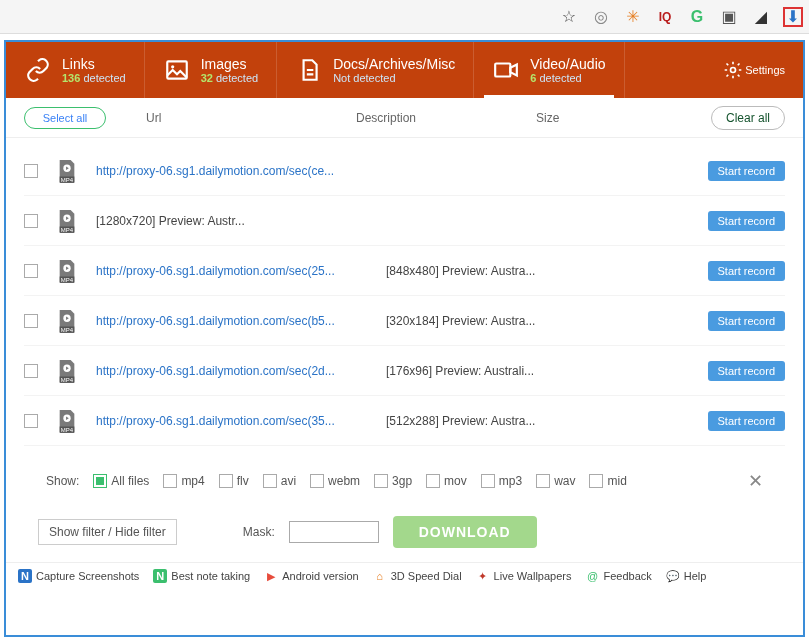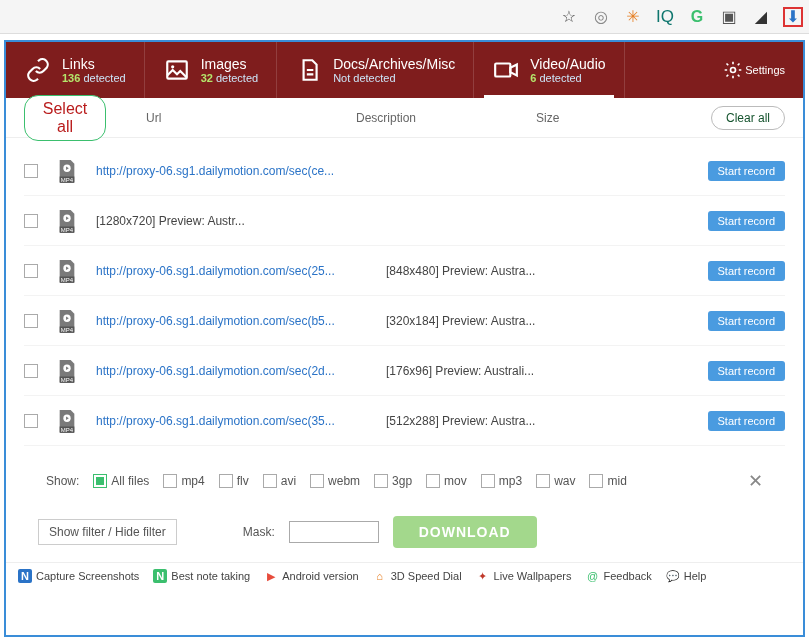--- a/index.html
+++ b/index.html
@@ -6,34 +6,34 @@
 body { width: 809px; height: 641px; background: #fff; position: relative; }
 
 .browser-bar { height: 34px; background: #f5f5f5; border-bottom: 1px solid #ddd; display: flex; justify-content: flex-end; align-items: center; padding: 0 6px; gap: 12px; }
 .browser-bar .icon-slot { width: 20px; height: 20px; display: flex; align-items: center; justify-content: center; font-size: 16px; color: #555; }
 .browser-bar .star { color: #444; }
 .browser-bar .highlighted { border: 2px solid #d33; padding: 2px; }
 
 .app-window { position: absolute; top: 40px; left: 4px; right: 4px; bottom: 4px; border: 2px solid #3a8dd8; background: #fff; }
 
 
-.header { background: #7f1d1d; display: flex; align-items: stretch; height: 56px; }
+.header { background: #c2410c; display: flex; align-items: stretch; height: 56px; }
 .header-tab { display: flex; align-items: center; padding: 0 18px; color: #fff; gap: 10px; border-right: 1px solid rgba(255,255,255,0.15); cursor: pointer; position: relative; }
 .header-tab .tab-icon { width: 28px; height: 28px; display: flex; align-items: center; justify-content: center; }
 .header-tab .tab-icon svg { width: 26px; height: 26px; stroke: #fff; fill: none; stroke-width: 2; }
 .header-tab .tab-text .title { font-size: 14px; }
 .header-tab .tab-text .sub { font-size: 11px; color: #cde6f9; }
 .header-tab .tab-text .count { color: #b5e56b; font-weight: bold; }
 .header-tab.active::after { content: ""; position: absolute; bottom: 0; left: 10px; right: 10px; height: 3px; background: #fff; }
 .header-settings { margin-left: auto; display: flex; flex-direction: row; align-items: center; justify-content: center; padding: 0 18px; color: #fff; font-size: 11px; gap: 2px; cursor: pointer; }
 .header-settings svg { width: 20px; height: 20px; fill: none; stroke: #fff; stroke-width: 2; }
 
 
 .cols { display: flex; align-items: center; height: 40px; padding: 0 18px; border-bottom: 1px solid #eee; font-size: 12px; color: #666; }
-.select-all-btn { border: 1px solid #3bbf6e; border-radius: 14px; color: #b91c1c; padding: 4px 14px; font-size: 16px; background: #fff; cursor: pointer; margin-right: 40px; width: 82px; text-align: center; }
+.select-all-btn { border: 1px solid #3bbf6e; border-radius: 14px; color: #3b82f6; padding: 4px 14px; font-size: 11px; background: #fff; cursor: pointer; margin-right: 40px; width: 82px; text-align: center; }
 .col-url { flex: 0 0 210px; }
 .col-desc { flex: 0 0 180px; }
 .col-size { flex: 0 0 120px; }
 .clear-all-btn { margin-left: auto; border: 1px solid #bbb; border-radius: 14px; color: #14532d; padding: 4px 14px; font-size: 12px; background: #fff; cursor: pointer; }
 
 
 .rows { padding: 8px 18px 0; }
 .row { display: flex; align-items: center; height: 50px; border-bottom: 1px solid #f3f3f3; font-size: 12px; }
 .row .cb { width: 14px; height: 14px; border: 1px solid #aaa; margin-right: 18px; cursor: pointer; }
 .row .fileicon { width: 22px; height: 24px; margin-right: 18px; position: relative; }
@@ -63,21 +63,21 @@
 .bottom-links .blink { display: flex; align-items: center; gap: 4px; cursor: pointer; }
 .bottom-links .ico { width: 14px; height: 14px; display: inline-flex; align-items: center; justify-content: center; font-size: 11px; }
 </style>
 </head>
 <body>
 
 <div class="browser-bar">
   <span class="icon-slot star">☆</span>
   <span class="icon-slot" style="color:#888">◎</span>
   <span class="icon-slot" style="color:#e67e22">✳</span>
-  <span class="icon-slot" style="color:#0f766e;font-weight:normal;font-size:17px">IQ</span>
+  <span class="icon-slot" style="color:#b91c1c;font-weight:bold;font-size:12px">IQ</span>
   <span class="icon-slot" style="color:#3bbf6e;font-weight:bold">G</span>
   <span class="icon-slot" style="color:#555">▣</span>
   <span class="icon-slot" style="color:#333">◢</span>
   <span class="icon-slot highlighted" style="color:#2a73c7">⬇</span>
 </div>
 
 <div class="app-window">
 
   <div class="header">
     <div class="header-tab">

